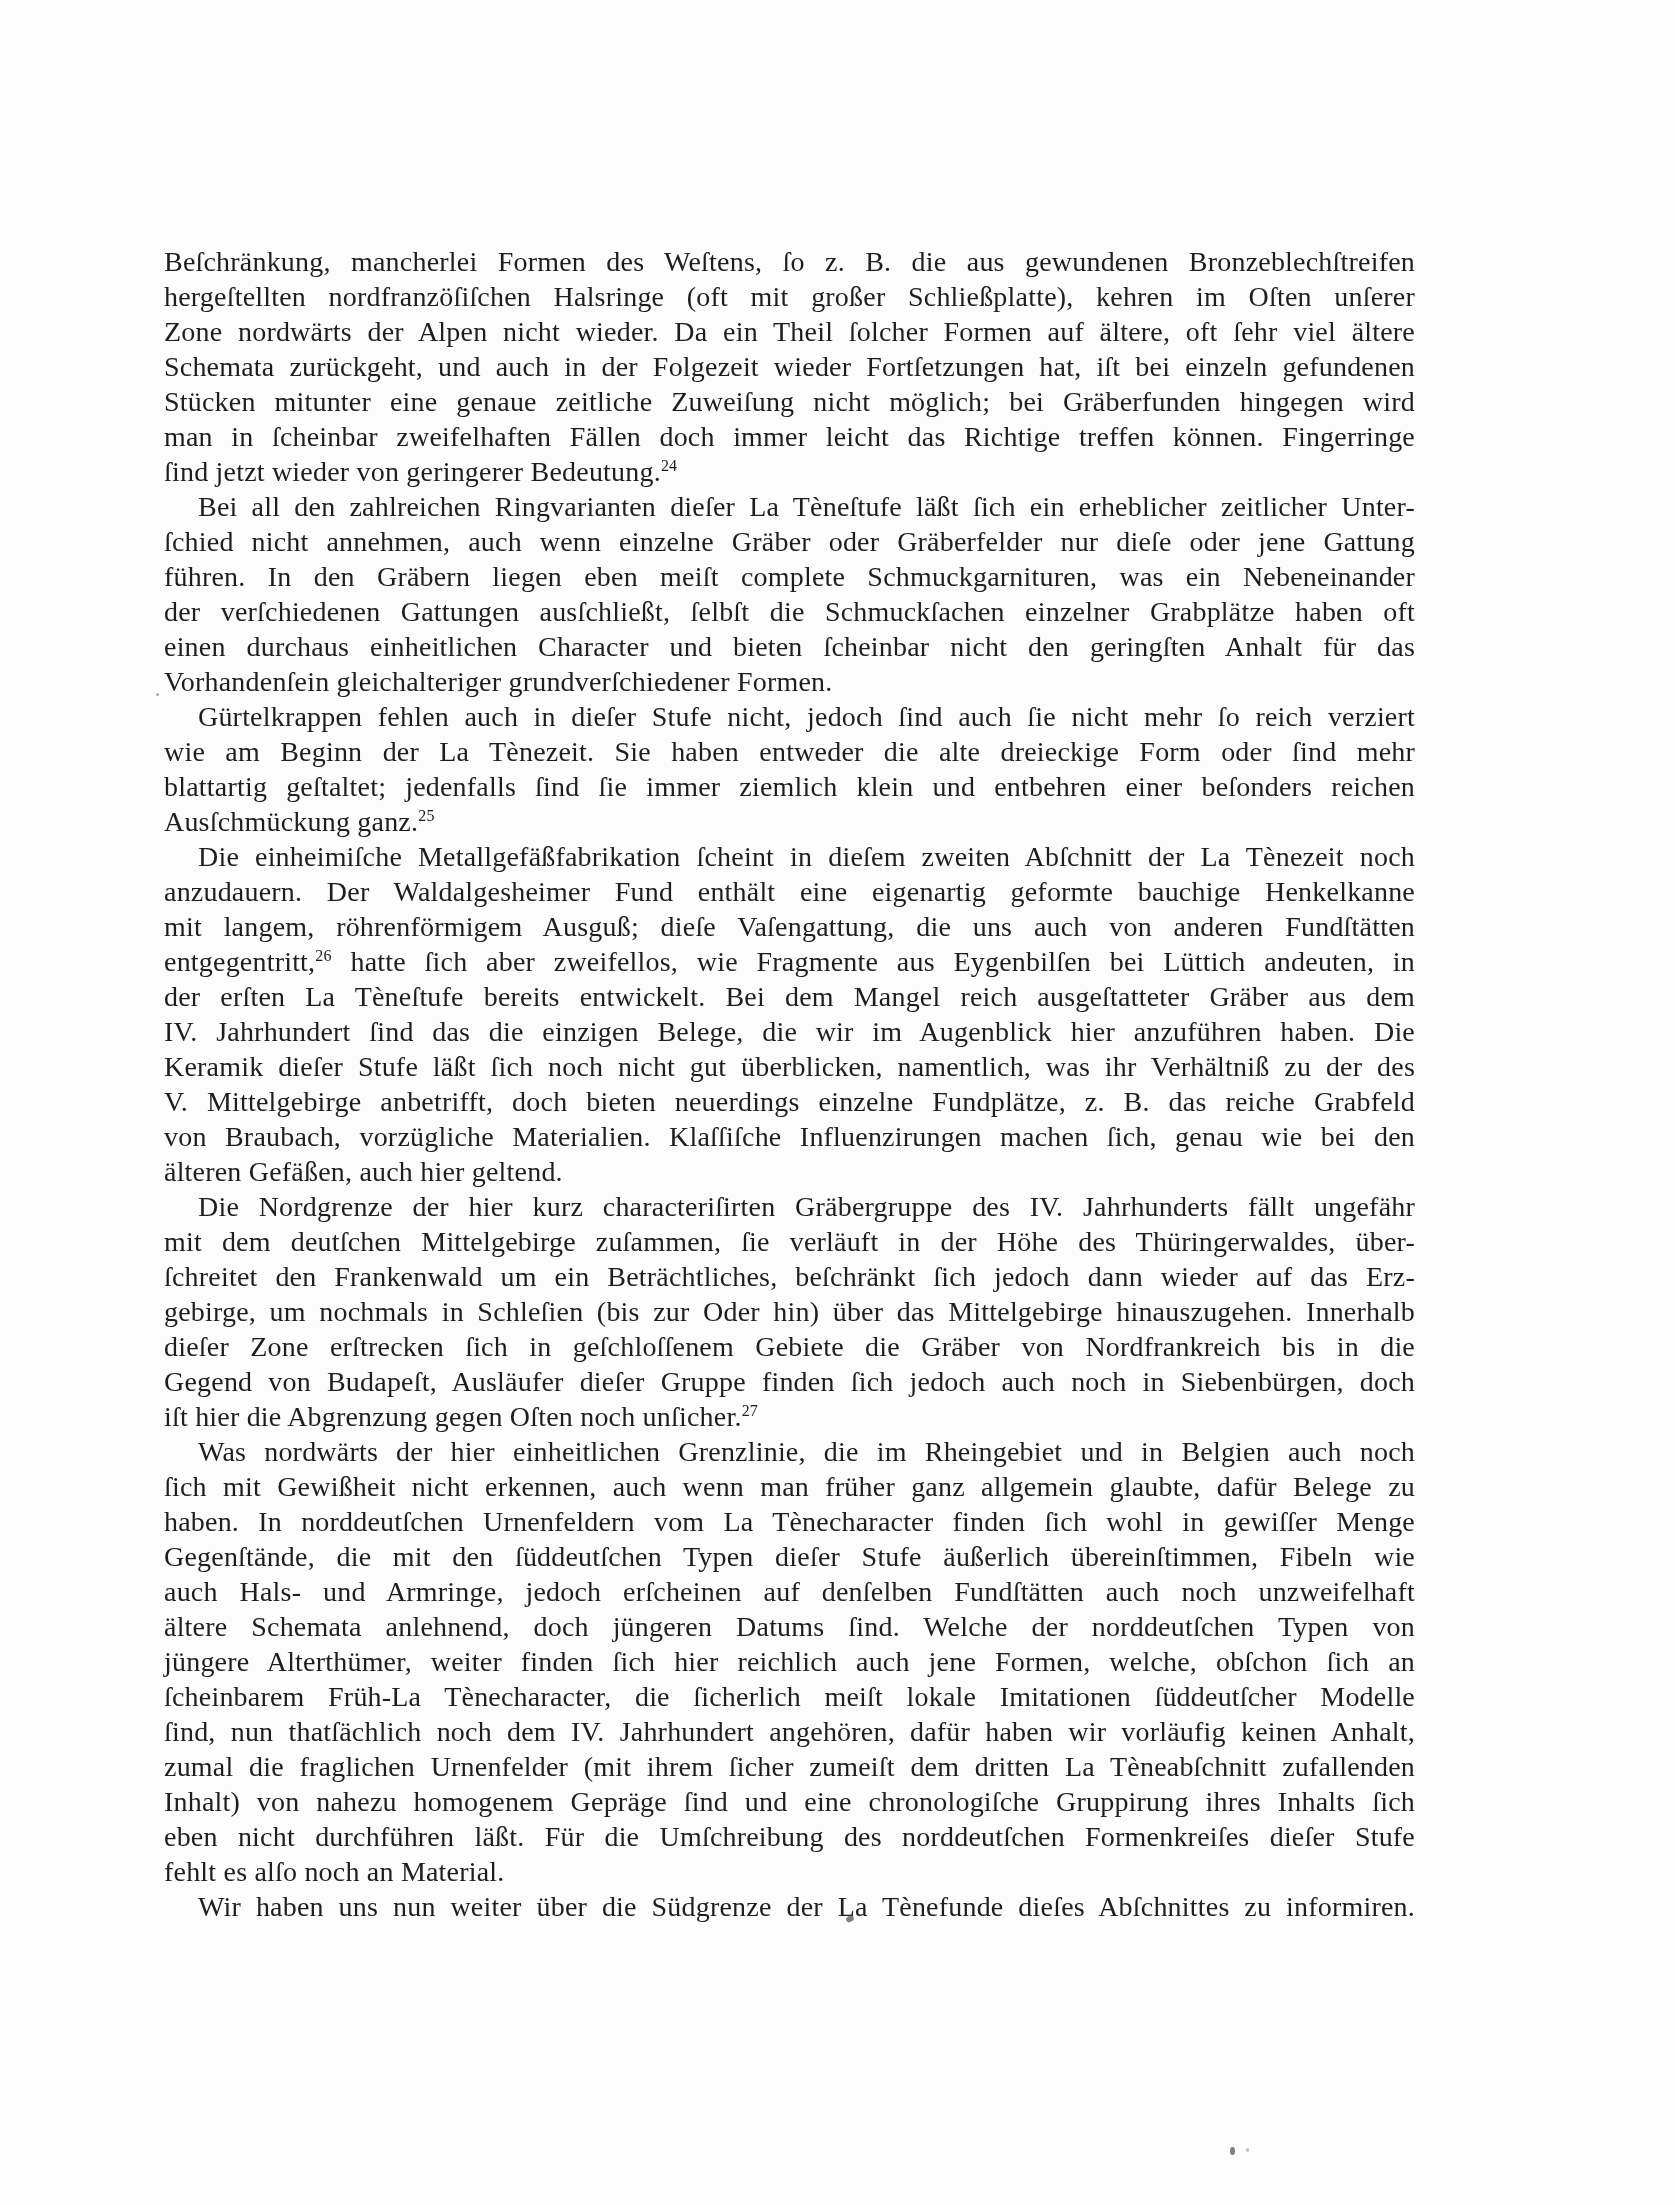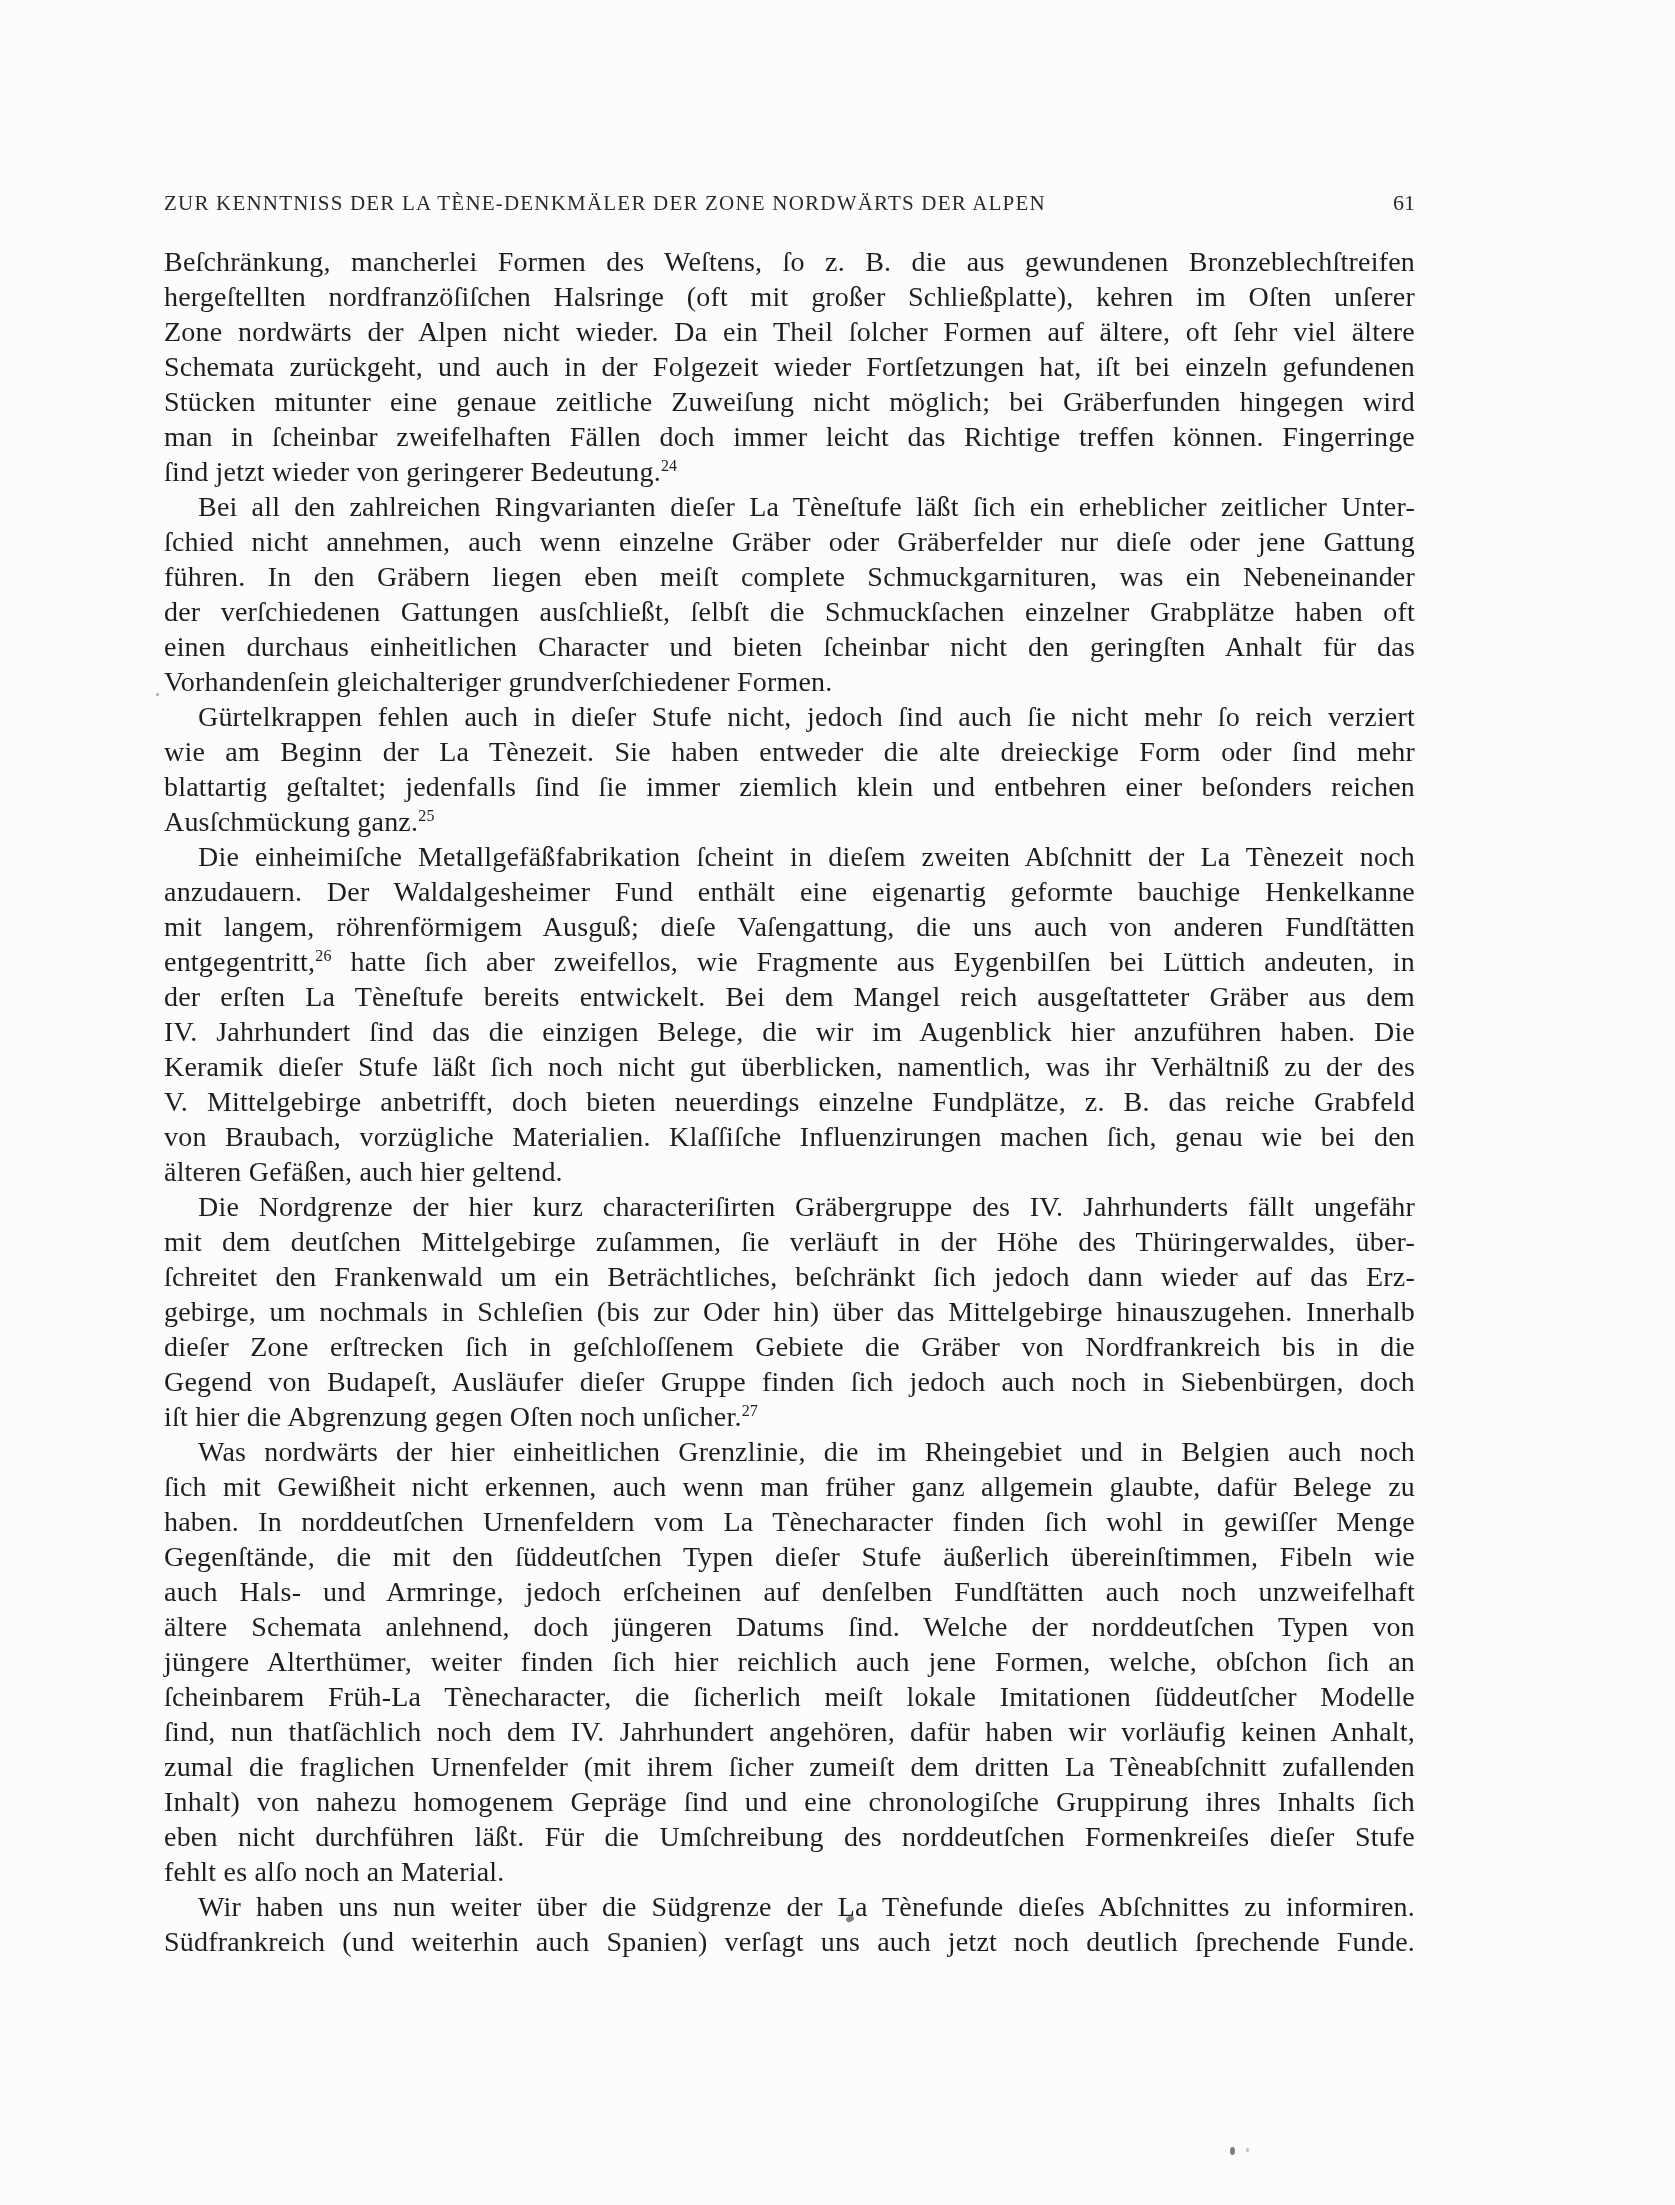--- a/index.html
+++ b/index.html
@@ -73,24 +73,20 @@
     border-radius: 50%;
     background: #555;
     opacity: 0.75;
   }
 </style>
 </head>
 <body>
 
 <div class="page">
 
-  <div class="running-head">
-    <span class="title">ZUR KENNTNISS DER LA TÈNE-DENKMÄLER DER ZONE NORDWÄRTS DER ALPEN</span>
-    <span class="page-number">61</span>
-  </div>
 
   <div class="body-text" id="body-text">
       <div>
         <span class="line">Beſchränkung, mancherlei Formen des Weſtens, ſo z. B. die aus gewundenen Bronzeblechſtreifen</span>
         <span class="line">hergeſtellten nordfranzöſiſchen Halsringe (oft mit großer Schließplatte), kehren im Oſten unſerer</span>
         <span class="line">Zone nordwärts der Alpen nicht wieder.  Da ein Theil ſolcher Formen auf ältere, oft ſehr viel ältere</span>
         <span class="line">Schemata zurückgeht, und auch in der Folgezeit wieder Fortſetzungen hat, iſt bei einzeln gefundenen</span>
         <span class="line">Stücken mitunter eine genaue zeitliche Zuweiſung nicht möglich; bei Gräberfunden hingegen wird</span>
         <span class="line">man in ſcheinbar zweifelhaften Fällen doch immer leicht das Richtige treffen können.  Fingerringe</span>
         <span class="line last">ſind jetzt wieder von geringerer Bedeutung.<span class="fn">24</span></span>
@@ -140,21 +136,20 @@
         <span class="line">jüngere Alterthümer, weiter finden ſich hier reichlich auch jene Formen, welche, obſchon ſich an</span>
         <span class="line">ſcheinbarem Früh-La Tènecharacter, die ſicherlich meiſt lokale Imitationen ſüddeutſcher Modelle</span>
         <span class="line">ſind, nun thatſächlich noch dem IV. Jahrhundert angehören, dafür haben wir vorläufig keinen Anhalt,</span>
         <span class="line">zumal die fraglichen Urnenfelder (mit ihrem ſicher zumeiſt dem dritten La Tèneabſchnitt zufallenden</span>
         <span class="line">Inhalt) von nahezu homogenem Gepräge ſind und eine chronologiſche Gruppirung ihres Inhalts ſich</span>
         <span class="line">eben nicht durchführen läßt.  Für die Umſchreibung des norddeutſchen Formenkreiſes dieſer Stufe</span>
         <span class="line last">fehlt es alſo noch an Material.</span>
       </div>
       <div>
         <span class="line indent">Wir haben uns nun weiter über die Südgrenze der La Tènefunde dieſes Abſchnittes zu informiren.</span>
-        <span class="line">Südfrankreich (und weiterhin auch Spanien) verſagt uns auch jetzt noch deutlich ſprechende Funde.</span>
       </div>
     </div>
 
   <span class="speck" style="left:846px; top:1916px; width:7.5px; height:5.9px; transform:rotate(-30deg);"></span>
   <span class="speck" style="left:1230px; top:2147px; width:5px; height:8.4px;"></span>
   <span class="speck" style="left:1246px; top:2148px; width:3.4px; height:4.2px; opacity:0.35;"></span>
   <span class="speck" style="left:156px; top:693px; width:3.4px; height:3.4px; opacity:0.5;"></span>
 </div>
 
 

